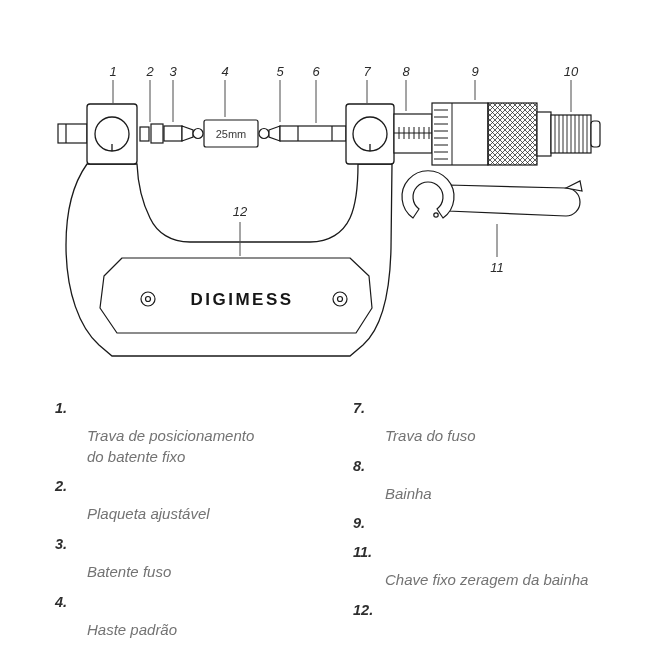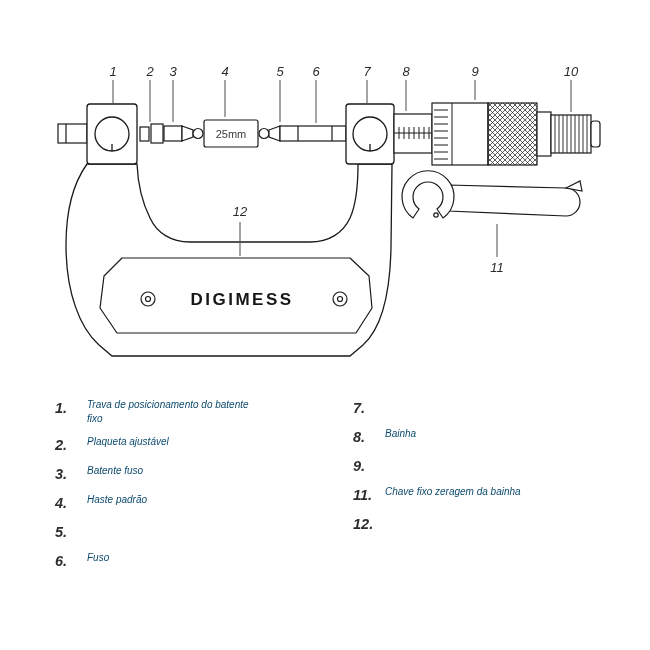--- a/index.html
+++ b/index.html
@@ -20,22 +20,22 @@
   .legend-col { display: flex; flex-direction: column; }
   .col-left  { margin-left: 55px; width: 298px; }
   .col-right { width: 280px; }
   .legend-row { display: flex; margin-bottom: 9px; }
   .legend-num {
     flex: 0 0 32px; width: 32px;
     font-size: 14.5px; font-style: italic; font-weight: bold;
     line-height: 1.38; color: #2e2e2e;
   }
   .legend-lbl {
-    font-size: 10px; font-style: italic;
-    line-height: 1.38; color: #0c4a6e;
+    font-size: 15px; font-style: italic;
+    line-height: 1.38; color: #737373; margin-top: 28px;
   }
   .col-left .legend-lbl { max-width: 175px; }
   .col-right .legend-lbl { max-width: 225px; }
 </style>
 </head>
 <body>
 
 <div class="page">
 
   <div class="figure-wrap">
@@ -207,20 +207,21 @@
         <span class="legend-num">5.</span>
       </div>
       <div class="legend-row">
         <span class="legend-num">6.</span>
         <span class="legend-lbl">Fuso</span>
       </div>
     </div>
     <div class="legend-col col-right">
       <div class="legend-row">
         <span class="legend-num">7.</span>
+        <span class="legend-lbl">Trava do fuso</span>
       </div>
       <div class="legend-row">
         <span class="legend-num">8.</span>
         <span class="legend-lbl">Bainha</span>
       </div>
       <div class="legend-row">
         <span class="legend-num">9.</span>
       </div>
       <div class="legend-row">
         <span class="legend-num">11.</span>

